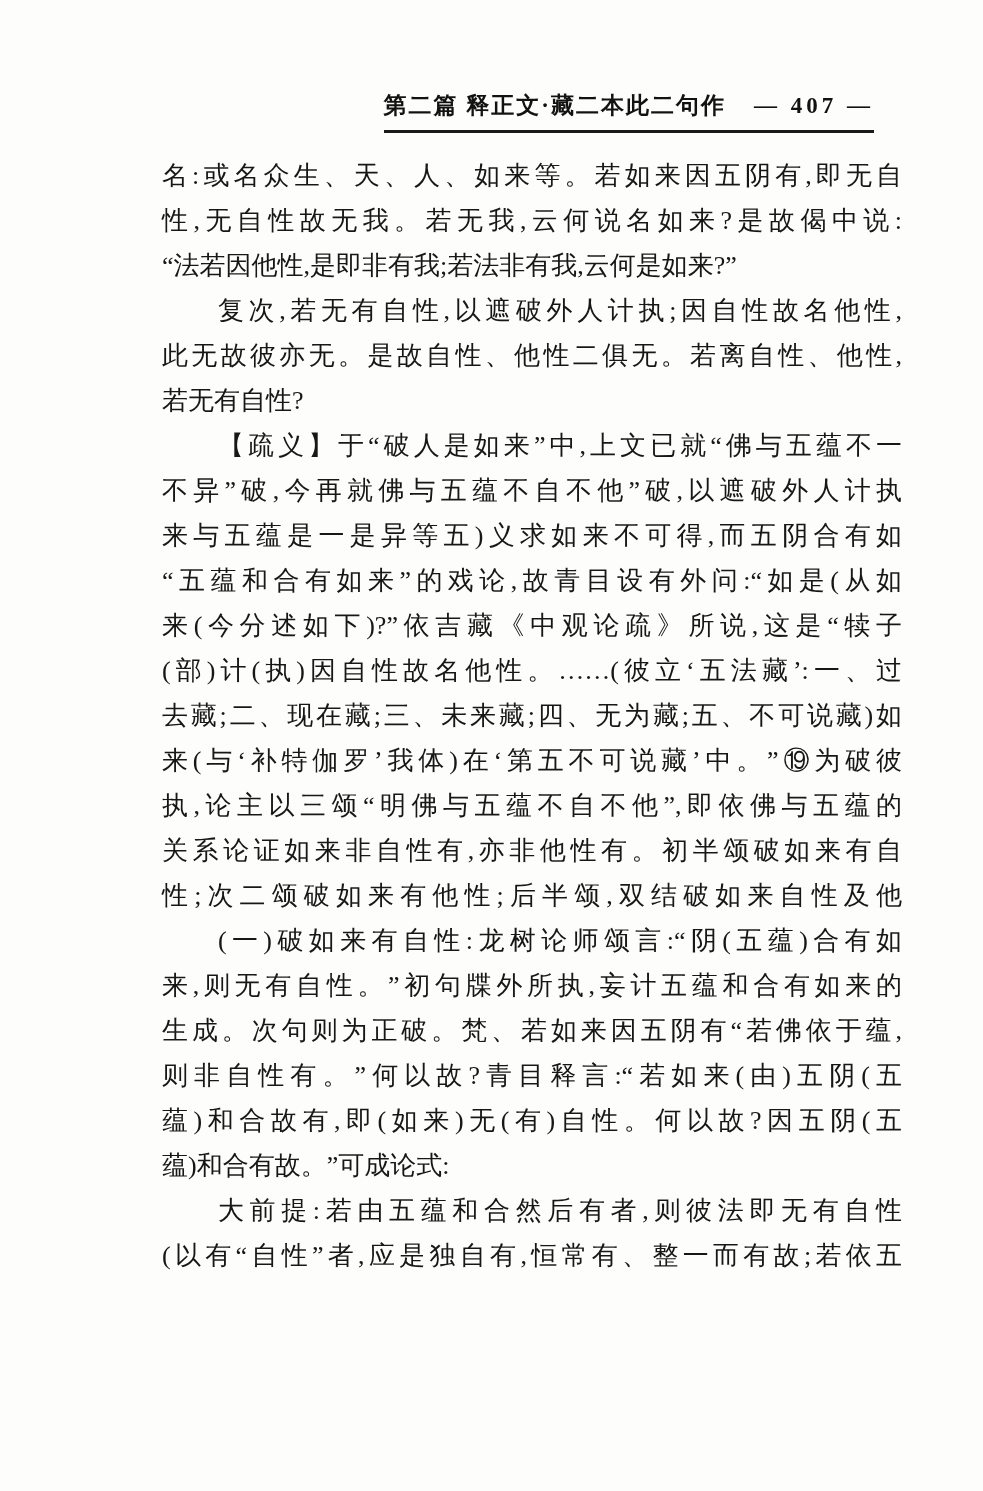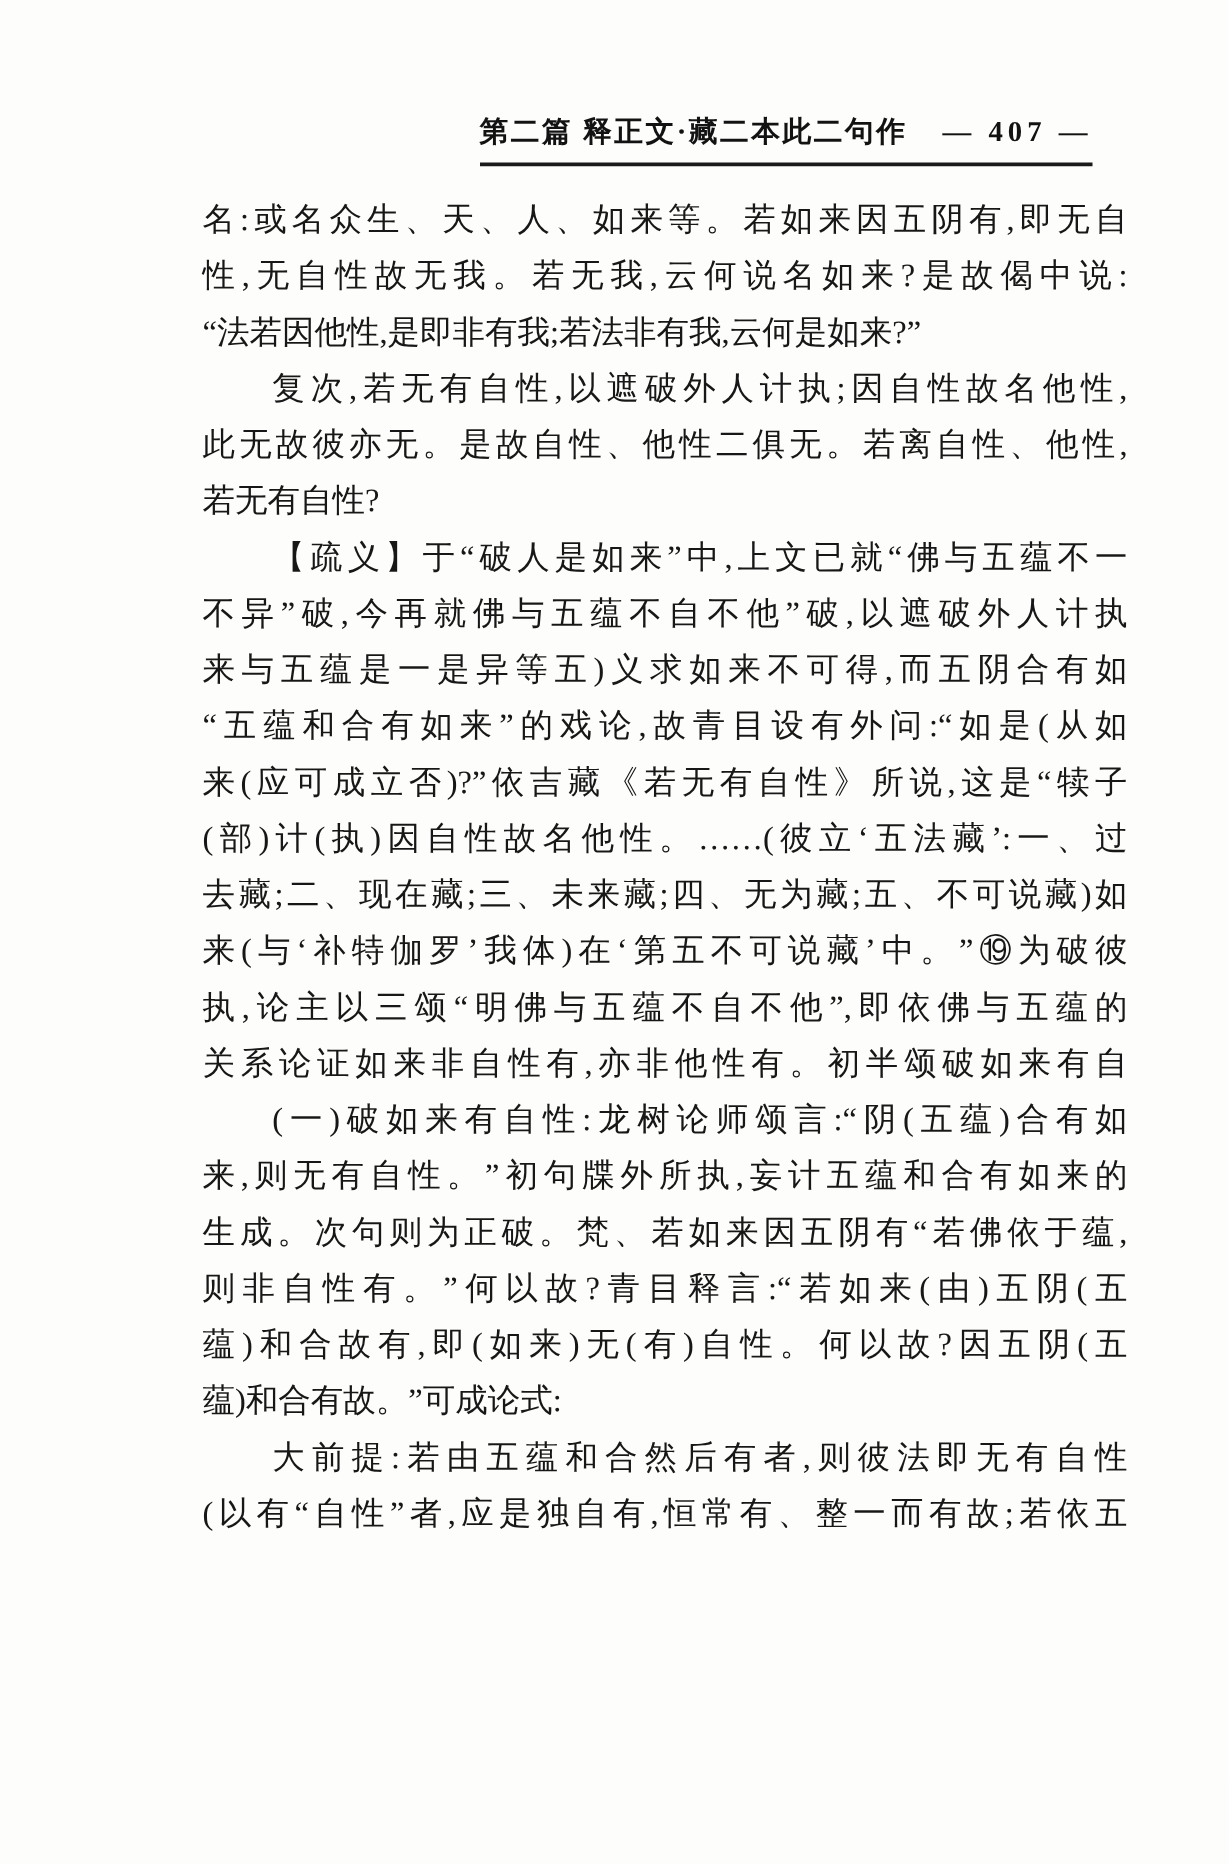--- a/index.html
+++ b/index.html
@@ -77,26 +77,27 @@
       <div class="line stretch">名:或名众生、天、人、如来等。若如来因五阴有,即无自</div>
       <div class="line stretch">性,无自性故无我。若无我,云何说名如来?是故偈中说:</div>
       <div class="line">“法若因他性,是即非有我;若法非有我,云何是如来?”</div>
       <div class="line indent stretch">复次,若无有自性,以遮破外人计执;因自性故名他性,</div>
       <div class="line stretch">此无故彼亦无。是故自性、他性二俱无。若离自性、他性,</div>
       <div class="line">若无有自性?</div>
       <div class="line indent stretch">【疏义】于“破人是如来”中,上文已就“佛与五蕴不一</div>
       <div class="line stretch">不异”破,今再就佛与五蕴不自不他”破,以遮破外人计执</div>
       <div class="line stretch">来与五蕴是一是异等五)义求如来不可得,而五阴合有如</div>
       <div class="line stretch">“五蕴和合有如来”的戏论,故青目设有外问:“如是(从如</div>
-      <div class="line stretch">来(应可成立否)?”依吉藏《若无有自性》所说,这是“犊子</div>
+      <div class="line stretch">来(今分述如下)?”依吉藏《中观论疏》所说,这是“犊子</div>
       <div class="line stretch">(部)计(执)因自性故名他性。……(彼立‘五法藏’:一、过</div>
       <div class="line stretch">去藏;二、现在藏;三、未来藏;四、无为藏;五、不可说藏)如</div>
       <div class="line stretch">来(与‘补特伽罗’我体)在‘第五不可说藏’中。”⑲为破彼</div>
       <div class="line stretch">执,论主以三颂“明佛与五蕴不自不他”,即依佛与五蕴的</div>
       <div class="line stretch">关系论证如来非自性有,亦非他性有。初半颂破如来有自</div>
+      <div class="line stretch">性;次二颂破如来有他性;后半颂,双结破如来自性及他</div>
       <div class="line indent stretch">(一)破如来有自性:龙树论师颂言:“阴(五蕴)合有如</div>
       <div class="line stretch">来,则无有自性。”初句牒外所执,妄计五蕴和合有如来的</div>
       <div class="line stretch">生成。次句则为正破。梵、若如来因五阴有“若佛依于蕴,</div>
       <div class="line stretch">则非自性有。”何以故?青目释言:“若如来(由)五阴(五</div>
       <div class="line stretch">蕴)和合故有,即(如来)无(有)自性。何以故?因五阴(五</div>
       <div class="line">蕴)和合有故。”可成论式:</div>
       <div class="line indent stretch">大前提:若由五蕴和合然后有者,则彼法即无有自性</div>
       <div class="line stretch">(以有“自性”者,应是独自有,恒常有、整一而有故;若依五</div>
     </div>
 

